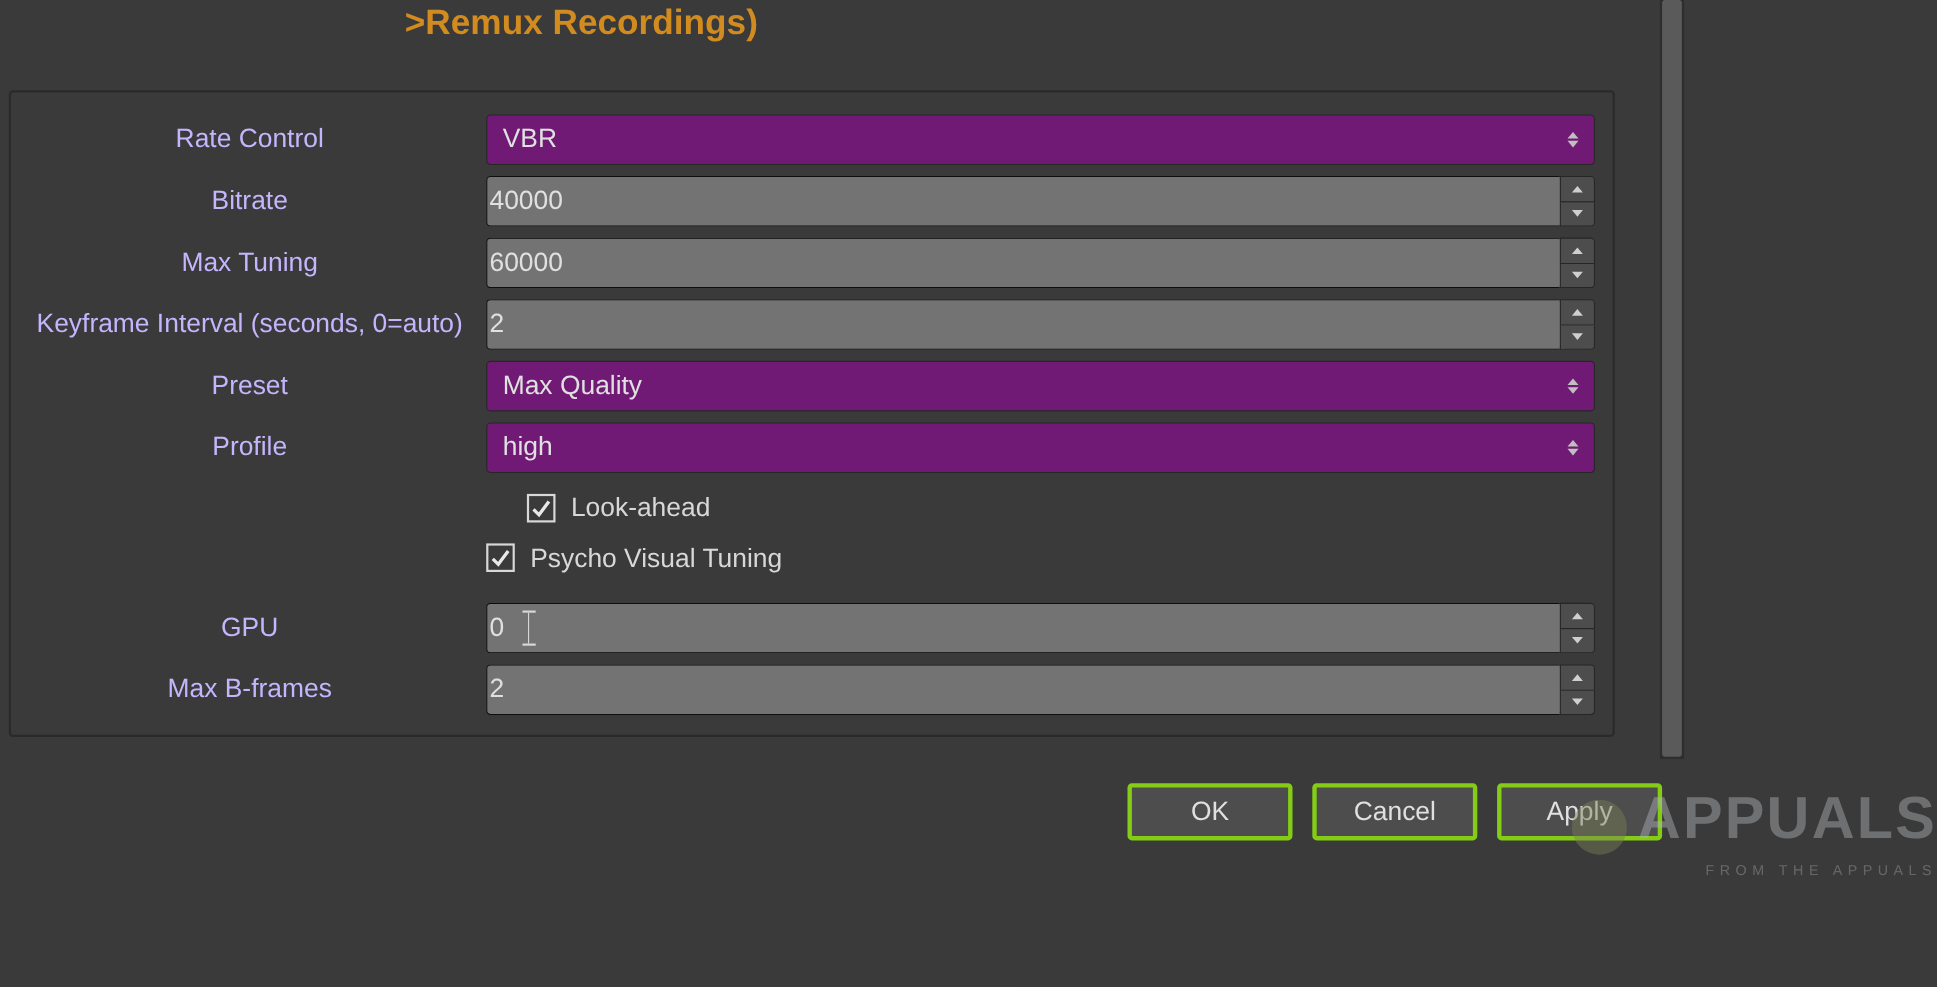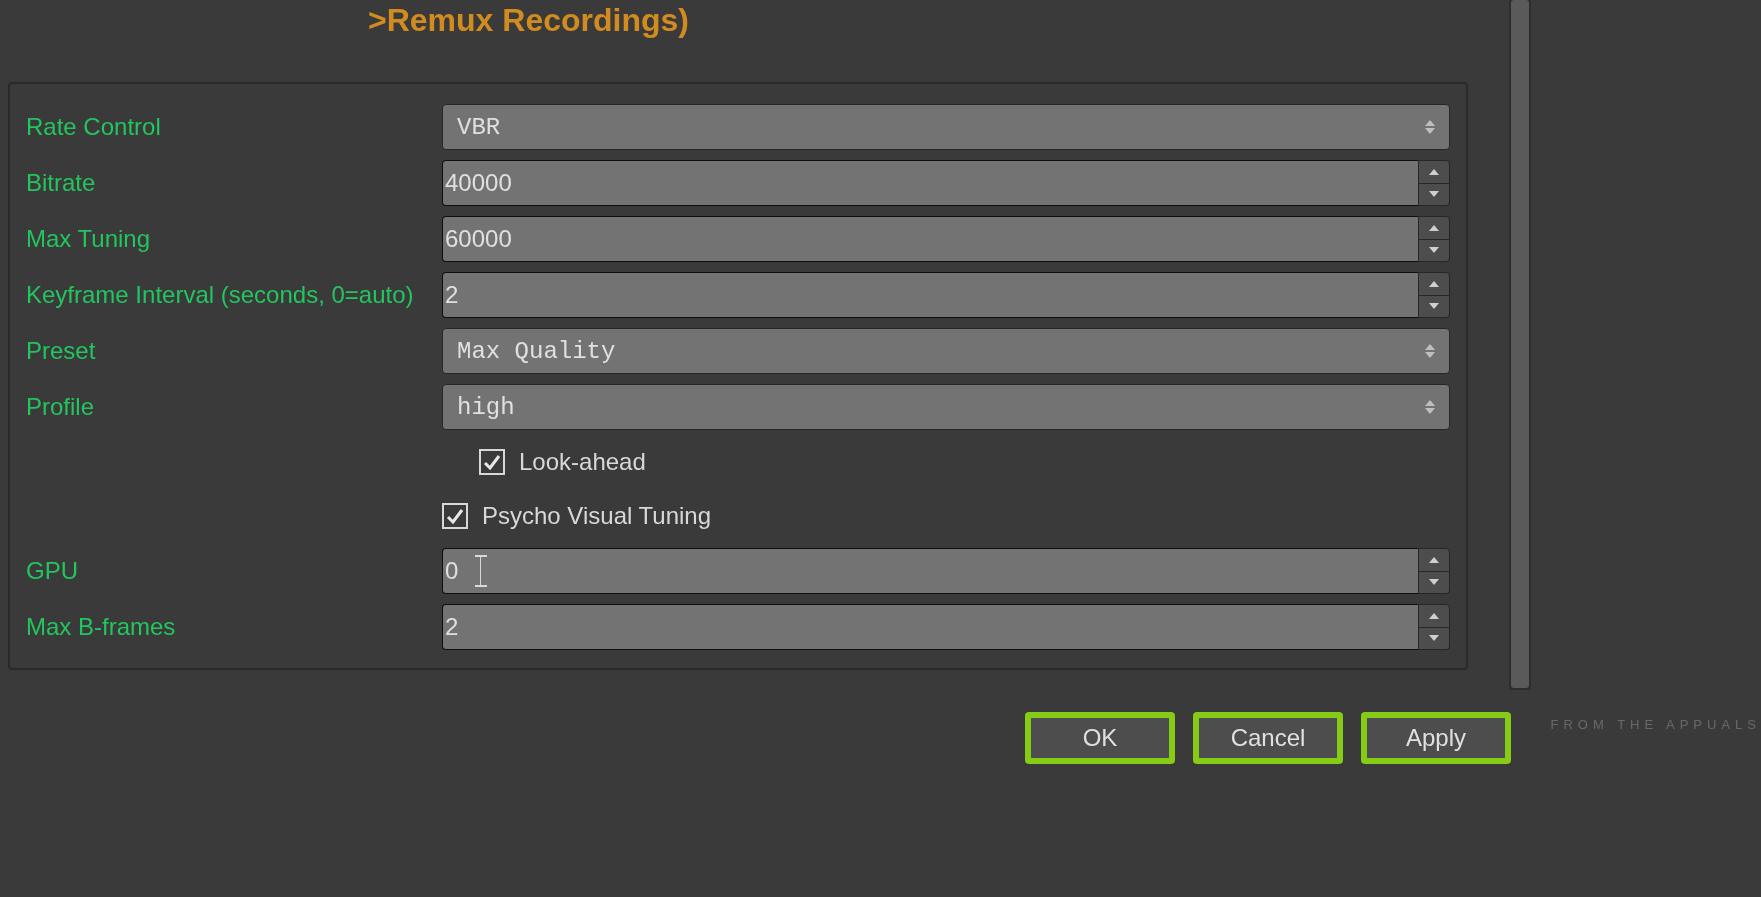--- a/index.html
+++ b/index.html
@@ -36,45 +36,44 @@
   .row {
     display: flex;
     align-items: center;
     margin-bottom: 10px;
     height: 46px;
   }
   .row.check { height: 44px; }
 
   .lbl {
     width: 416px;
-    text-align: left;
+    text-align: center;
     padding-right: 14px;
     font-size: 24px;
-    color: #22c55e;
+    color: #c4b5fd;
   }
 
   .ctrl {
     flex: 1;
     display: flex;
     height: 100%;
   }
 
   
   .dropdown {
     flex: 1;
-    background: #737373;
+    background: #701a75;
     border: 1px solid #262626;
     border-radius: 4px;
     display: flex;
     align-items: center;
     padding: 0 14px;
     font-size: 24px;
     color: #e0e0e0;
     position: relative;
-    font-family: Liberation Mono, monospace;
   }
   .dd-arrows {
     position: absolute;
     right: 8px;
     top: 0;
     bottom: 0;
     width: 22px;
     display: flex;
     flex-direction: column;
     justify-content: center;
@@ -156,21 +155,21 @@
     position: absolute;
     right: 250px;
     top: 712px;
     display: flex;
     gap: 18px;
   }
   .dlg-btn {
     min-width: 150px;
     height: 52px;
     background: #4d4d4d;
-    border: 6px solid #84cc16;
+    border: 4px solid #84cc16;
     border-radius: 4px;
     display: flex;
     align-items: center;
     justify-content: center;
     font-size: 24px;
     color: #e0e0e0;
     padding: 0 24px;
   }
 
   
@@ -357,21 +356,21 @@
         <svg width="18" height="18">
             <polyline points="2,10 7,15 16,3" stroke="#e8e8e8" stroke-width="3" fill="none"></polyline>
           </svg>
       </div>
       <span class="chk-label">Look-ahead</span>
     </div>
   </div>
 
   <div class="row check">
     <div class="lbl"></div>
-    <div class="ctrl" style="align-items:center;">
+    <div class="ctrl" style="align-items:flex-start;">
       <div class="chk">
         <svg width="18" height="18">
             <polyline points="2,10 7,15 16,3" stroke="#e8e8e8" stroke-width="3" fill="none"></polyline>
           </svg>
       </div>
       <span class="chk-label">Psycho Visual Tuning</span>
     </div>
   </div>
 
   <div class="row">
@@ -421,14 +420,18 @@
 
 </div>
 
 <div class="dlg-buttons">
   <div class="dlg-btn">OK</div>
   <div class="dlg-btn">Cancel</div>
   <div class="dlg-btn">Apply</div>
 </div>
 
 <div class="watermark">
+  <div>
+    <span class="logo"></span>
+    <span class="big">APPUALS</span>
+  </div>
   <div class="small">FROM THE APPUALS</div>
 </div>
 
 </body></html>

